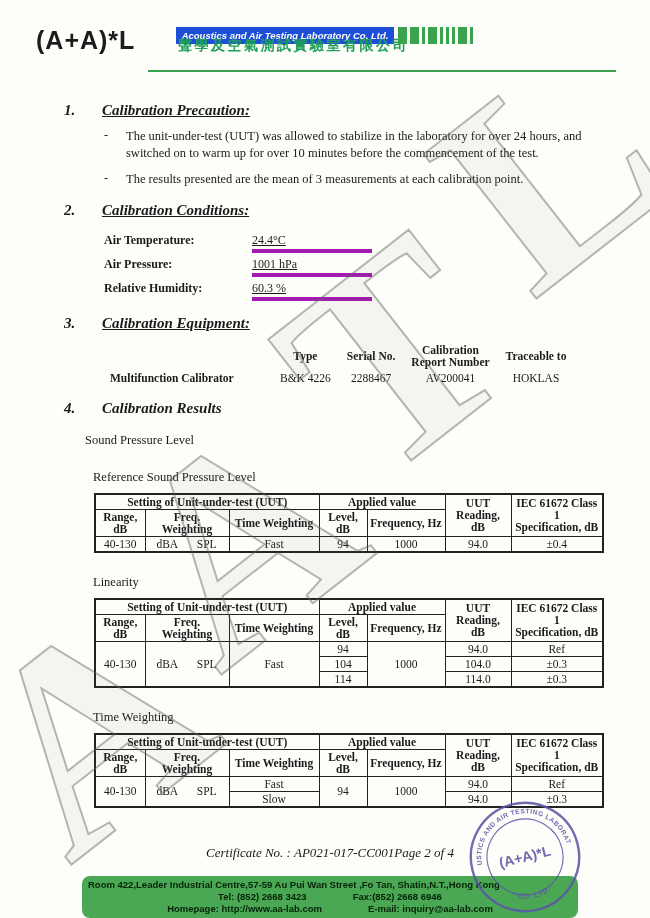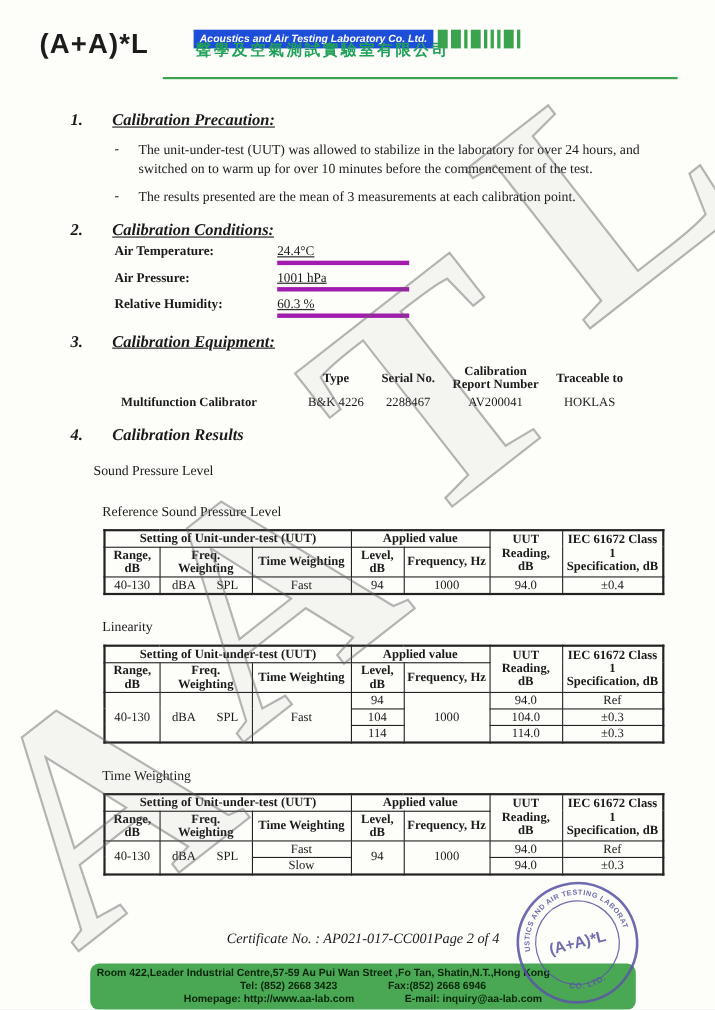--- a/index.html
+++ b/index.html
@@ -34,21 +34,21 @@
   
   .content { position:absolute; top:88px; left:60px; width:548px; z-index:2; }
   .sec-head { display:flex; font-size:15px; font-weight:bold; font-style:italic; margin-top:14px; }
   .sec-num { width:42px; padding-left:4px; }
   .u { text-decoration:underline; }
 
   .bullet { display:flex; margin:9px 0 0 44px; font-size:12.5px; }
   .bullet .dash { width:22px; }
   .bullet p { width:478px; line-height:1.35; }
 
-  .cond { margin:2px 0 0 44px; }
+  .cond { margin:14px 0 0 44px; }
   .cond-row { display:flex; margin-bottom:4px; font-size:12px; }
   .cond-label { font-weight:bold; width:148px; }
   .cond-value { width:120px; text-align:left; border-bottom:4px solid #a21caf; padding-bottom:1px;text-decoration:underline; }
 
   table { border-collapse:collapse; }
   .equip { margin:10px 0 0 42px; font-size:11.5px; text-align:center; }
   .equip th, .equip td { padding:2px 8px; vertical-align:middle; }
   .equip th { font-weight:bold; }
   .equip .name-col { text-align:left; font-weight:bold; width:170px;margin-top:34px; }
   .pre { white-space:pre-line; }

